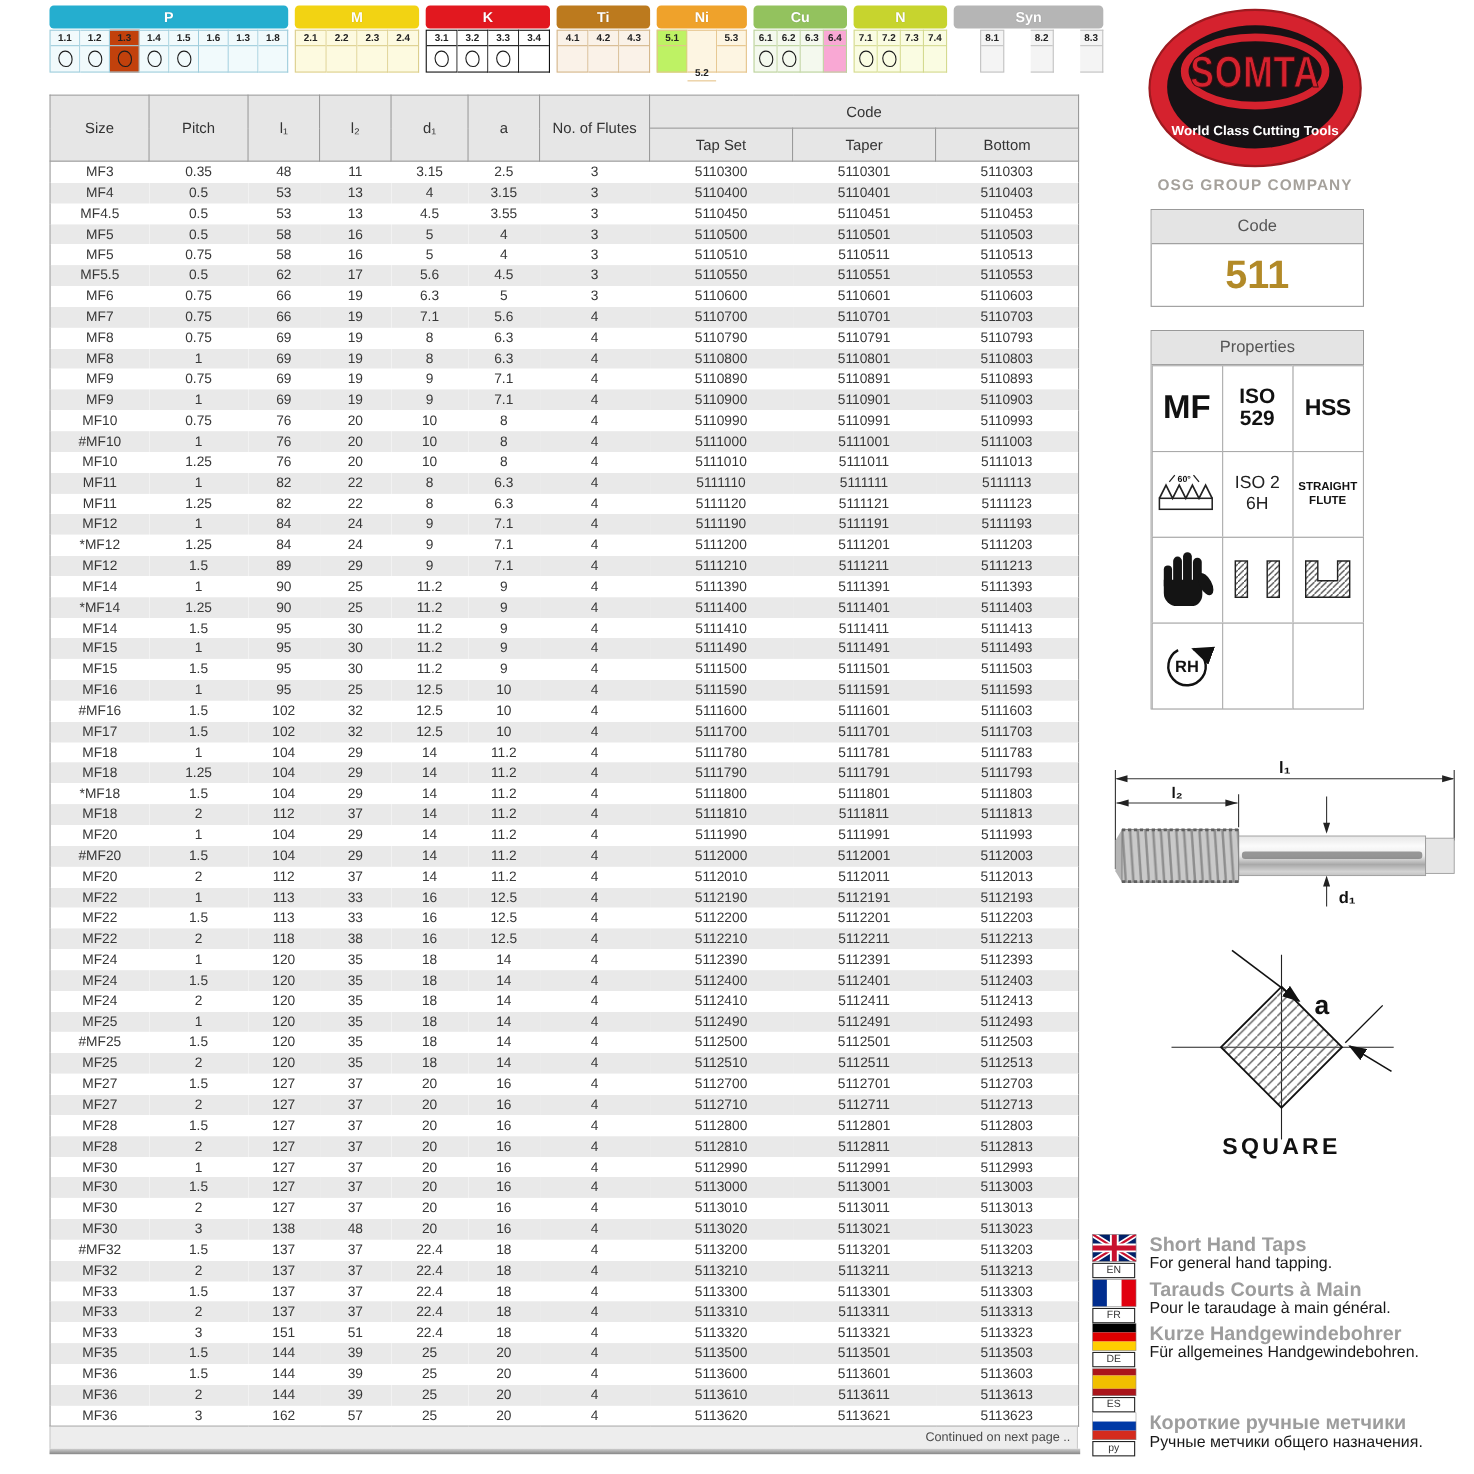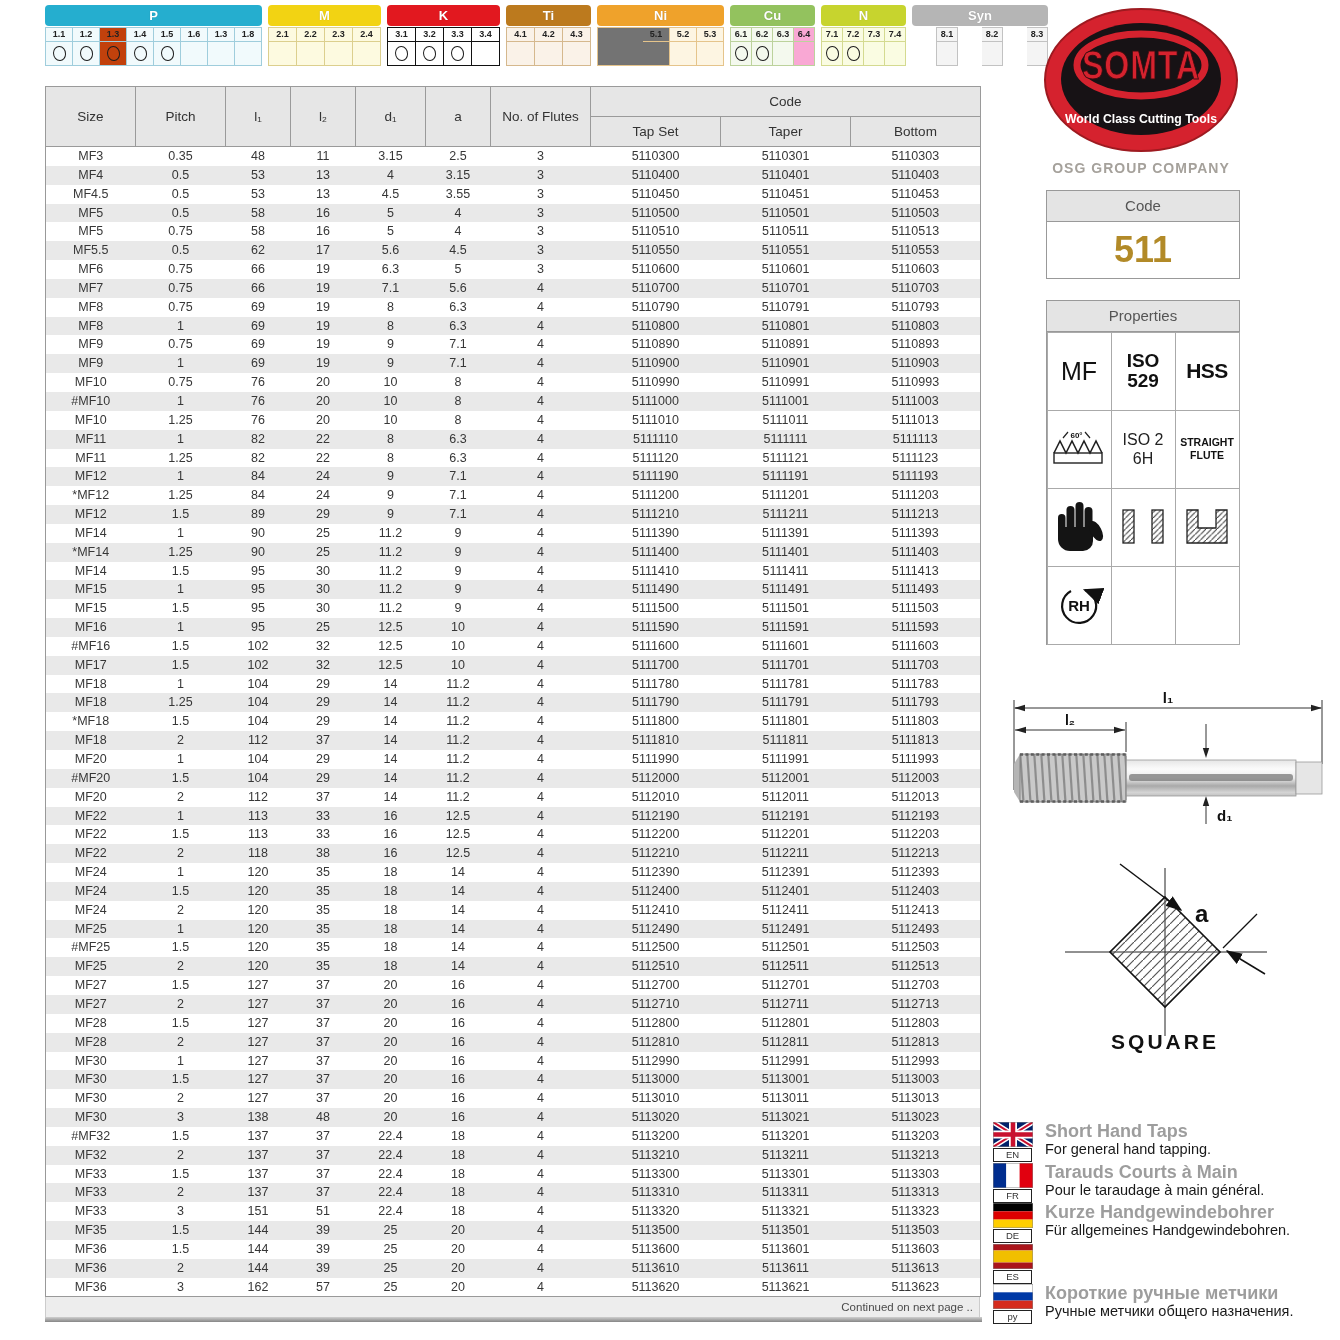--- a/index.html
+++ b/index.html
@@ -41,21 +41,21 @@
   .company-line{position:absolute;left:1042px;top:160px;width:198px;text-align:center;
         font-size:14px;font-weight:bold;letter-spacing:1px;color:#a5a19b;}
   .code-box{position:absolute;left:1046px;top:190px;width:192px;border:1px solid #999;background:#fff;}
   .box-title{height:30px;line-height:30px;text-align:center;background:#e4e4e4;color:#555;
         font-size:15px;border-bottom:1px solid #999;}
   .code-value{height:56px;line-height:56px;text-align:center;font-size:36px;font-weight:bold;color:#b28a28;}
   .props-box{position:absolute;left:1046px;top:300px;width:192px;border:1px solid #999;background:#fff;}
   .prop-grid{display:grid;grid-template-columns:1fr 1fr 1fr;}
   .pcell{border:1px solid #aaa;margin:-0.5px;height:77px;display:flex;flex-direction:column;
         align-items:center;justify-content:center;text-align:center;background:#fff;}
-  .pt-xl{font-size:25px;font-weight:normal;color:#111;}
+  .pt-xl{font-size:30px;font-weight:bold;color:#111;}
   .pt-lg{font-size:19px;font-weight:bold;line-height:20px;color:#111;}
   .pt-hss{font-size:21px;font-weight:bold;letter-spacing:-0.5px;color:#111;}
   .pt-md{font-size:16px;line-height:19px;color:#222;}
   .pt-sm{font-size:10.5px;font-weight:bold;line-height:13px;color:#111;}
 
   .tap-svg{position:absolute;left:998px;top:690px;}
   .square-svg{position:absolute;left:1035px;top:852px;}
 
   
   .languages{position:absolute;left:993px;top:1122px;width:345px;}
@@ -166,26 +166,26 @@
           </div>
           <div class="mcell" style="background: rgb(250, 242, 232); border-color: rgb(213, 184, 141);">
             <span class="mnum" style="border-bottom-color: rgb(213, 184, 141);">4.3</span>
             <span class="mcircle hidden"></span>
           </div>
         </div>
       </div>
       <div class="mgroup grp-Ni">
         <div class="mhead" style="background: rgb(239, 162, 43);">Ni</div>
         <div class="mrow">
-          <div class="mcell" style="background: #737373; border-color: rgb(229, 196, 139); padding-left: 45px;">
+          <div class="mcell" style="background: #bef264; border-color: rgb(229, 196, 139);">
             <span class="mnum" style="border-bottom-color: rgb(229, 196, 139);">5.1</span>
             <span class="mcircle hidden"></span>
           </div>
           <div class="mcell" style="background: rgb(253, 245, 226); border-color: rgb(229, 196, 139);">
-            <span class="mnum" style="border-bottom-color: rgb(229, 196, 139);">5.2</span>
+            <span class="mnum" style="border-bottom-color: rgb(229, 196, 139); margin-top: 32px;">5.2</span>
             <span class="mcircle hidden"></span>
           </div>
           <div class="mcell" style="background: rgb(253, 245, 226); border-color: rgb(229, 196, 139);">
             <span class="mnum" style="border-bottom-color: rgb(229, 196, 139);">5.3</span>
             <span class="mcircle hidden"></span>
           </div>
         </div>
       </div>
       <div class="mgroup grp-Cu">
         <div class="mhead" style="background: rgb(147, 194, 94);">Cu</div>

